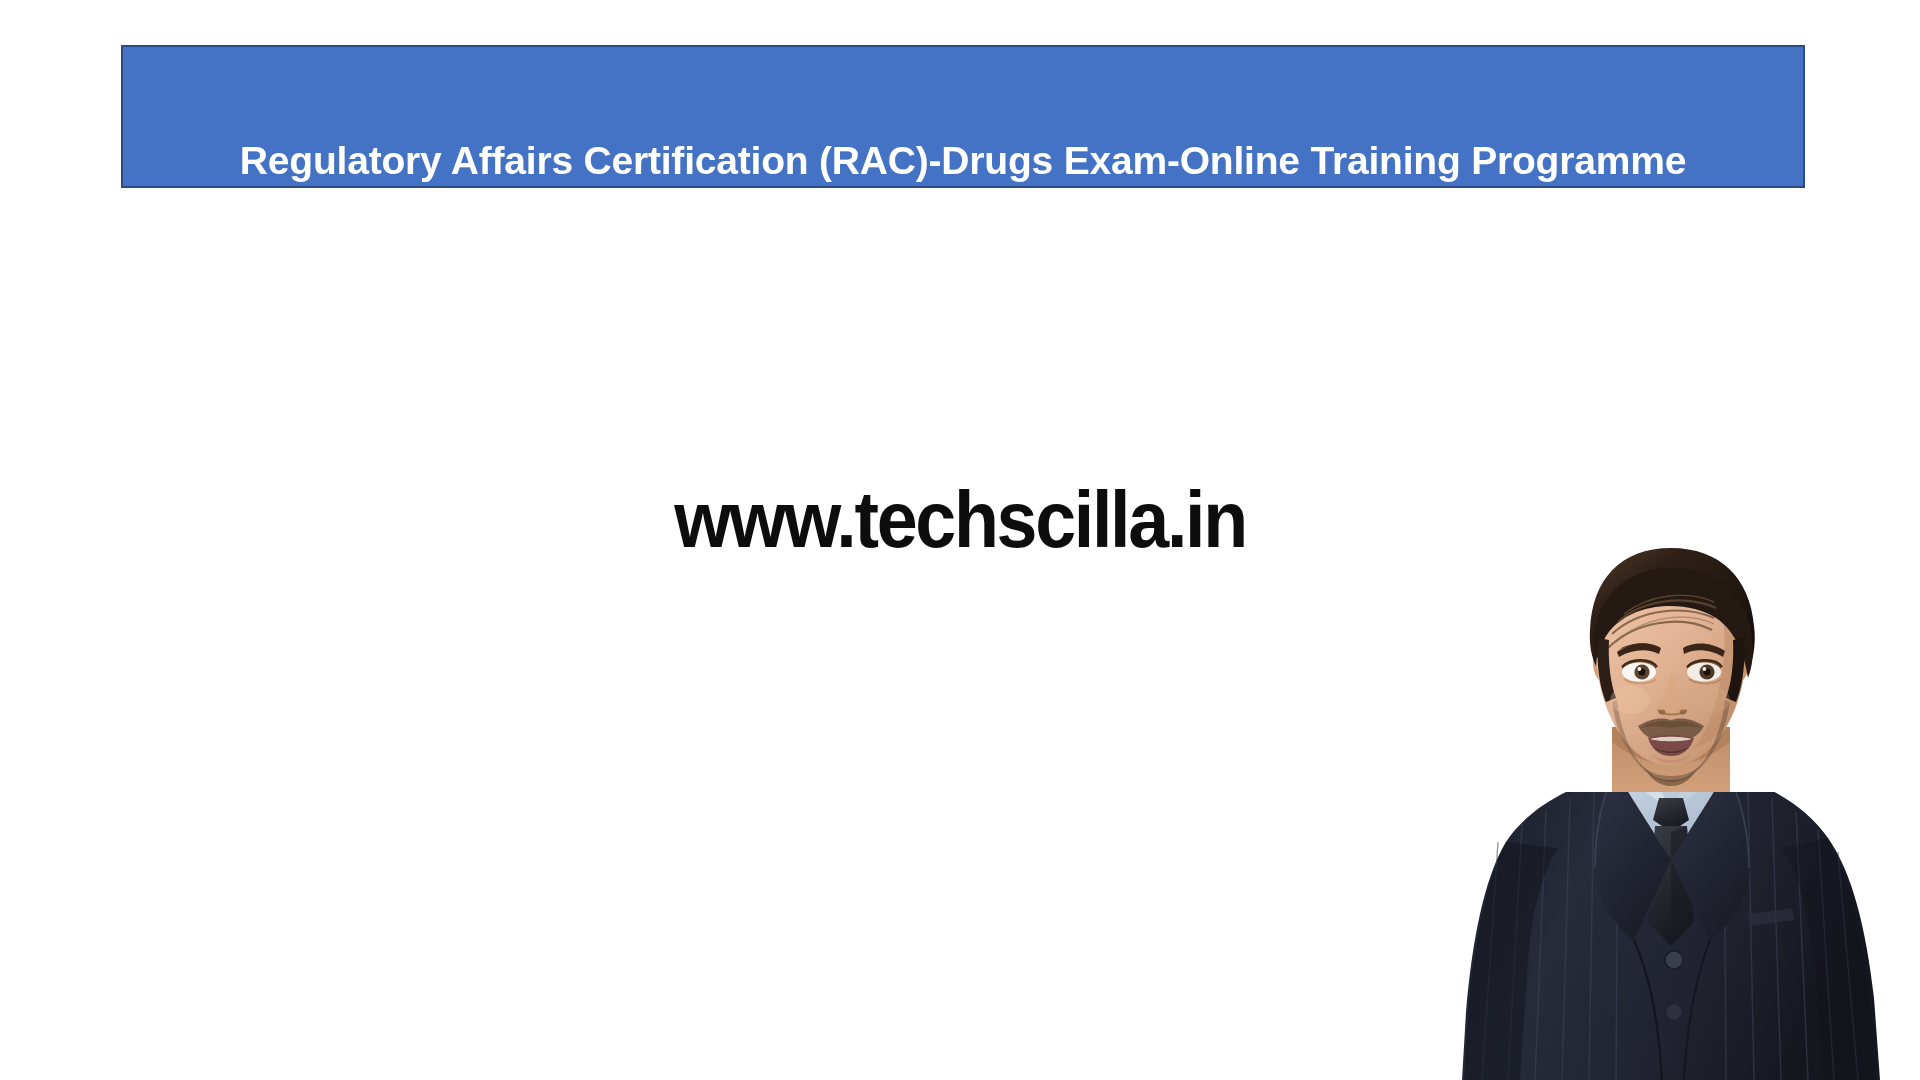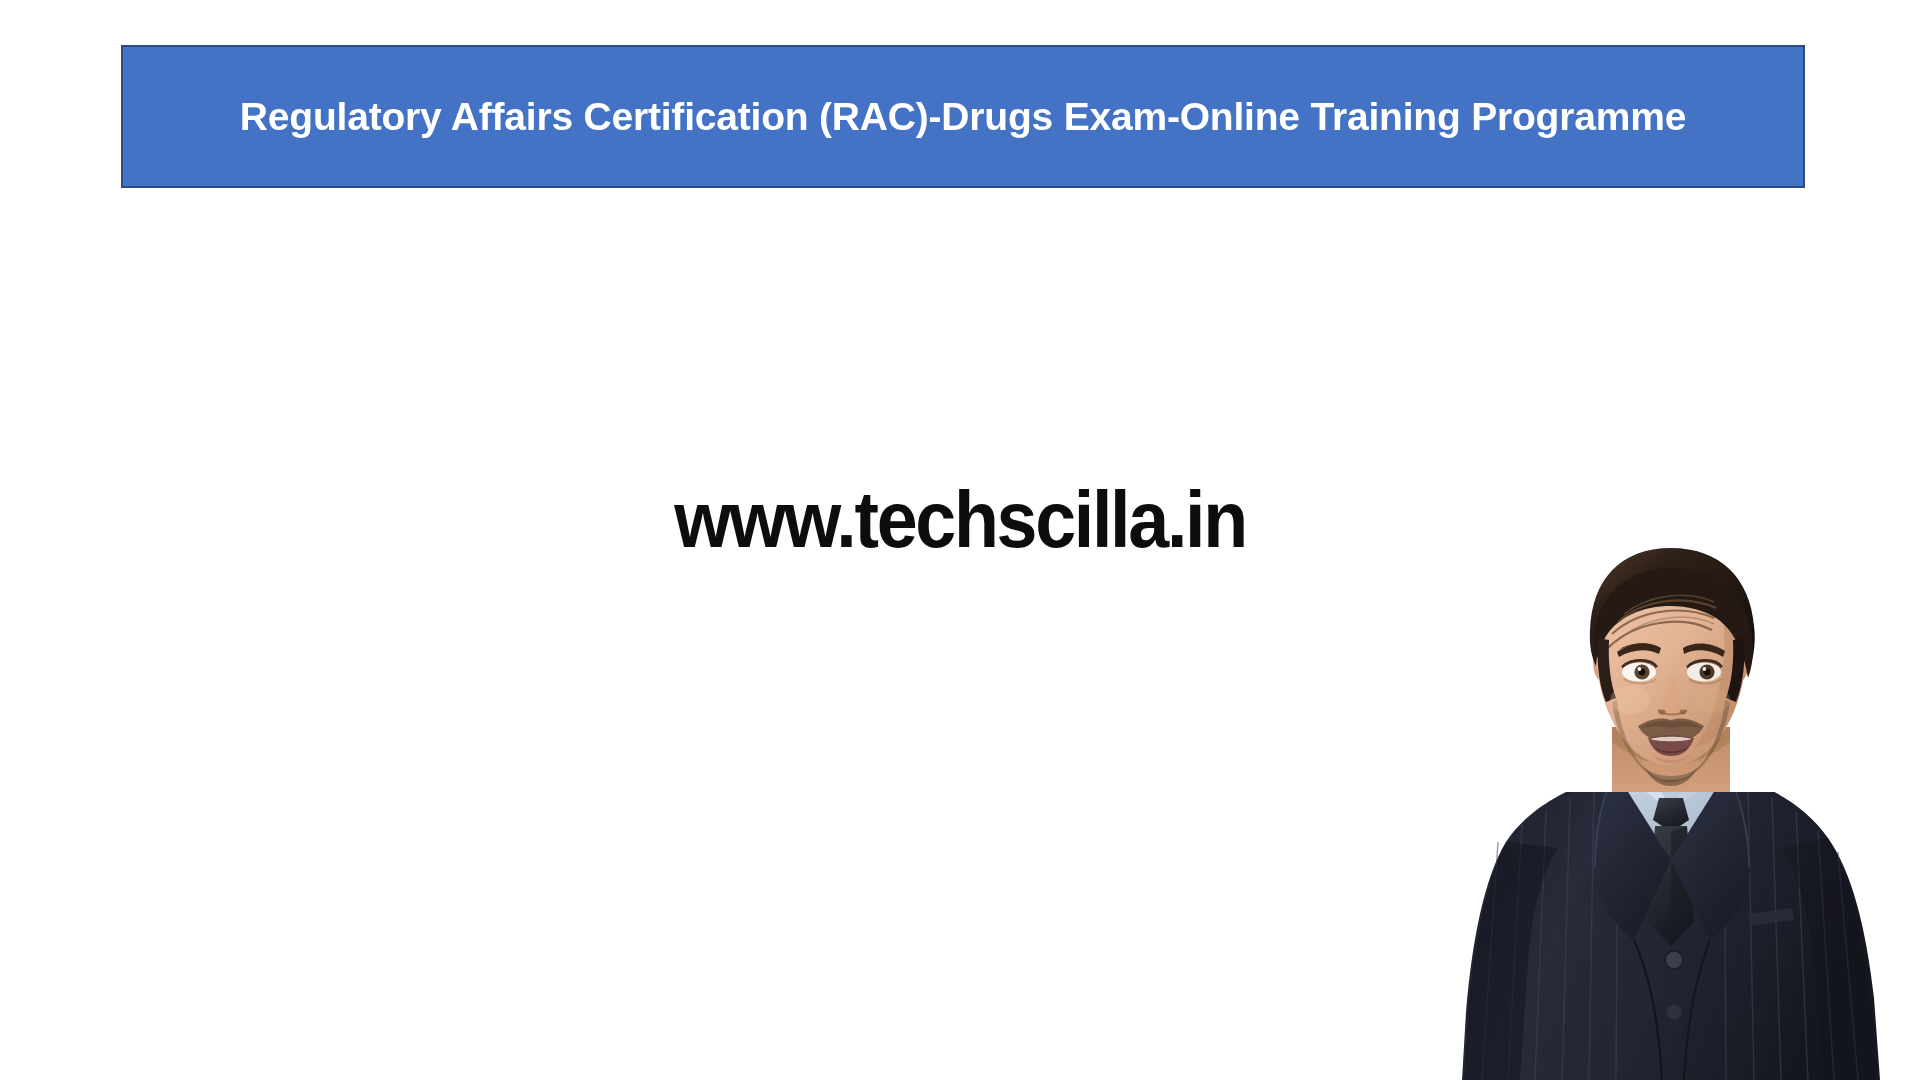--- a/index.html
+++ b/index.html
@@ -31,21 +31,21 @@
   #title-banner {
     position: absolute;
     left: 121px;
     top: 45px;
     width: 1684px;
     height: 143px;
     background: #4472C4;
     border: 2px solid #2C4B82;
     box-sizing: border-box;
     display: flex;
-    align-items: center;
+    align-items: flex-end;
     justify-content: center;
     padding: 0 34px;
     box-sizing: border-box;
   }
   #title-text {
     color: #FFFFFF;
     font-family: "Liberation Sans", sans-serif;
     font-weight: bold;
     font-size: 39px;
     line-height: 1.32;

